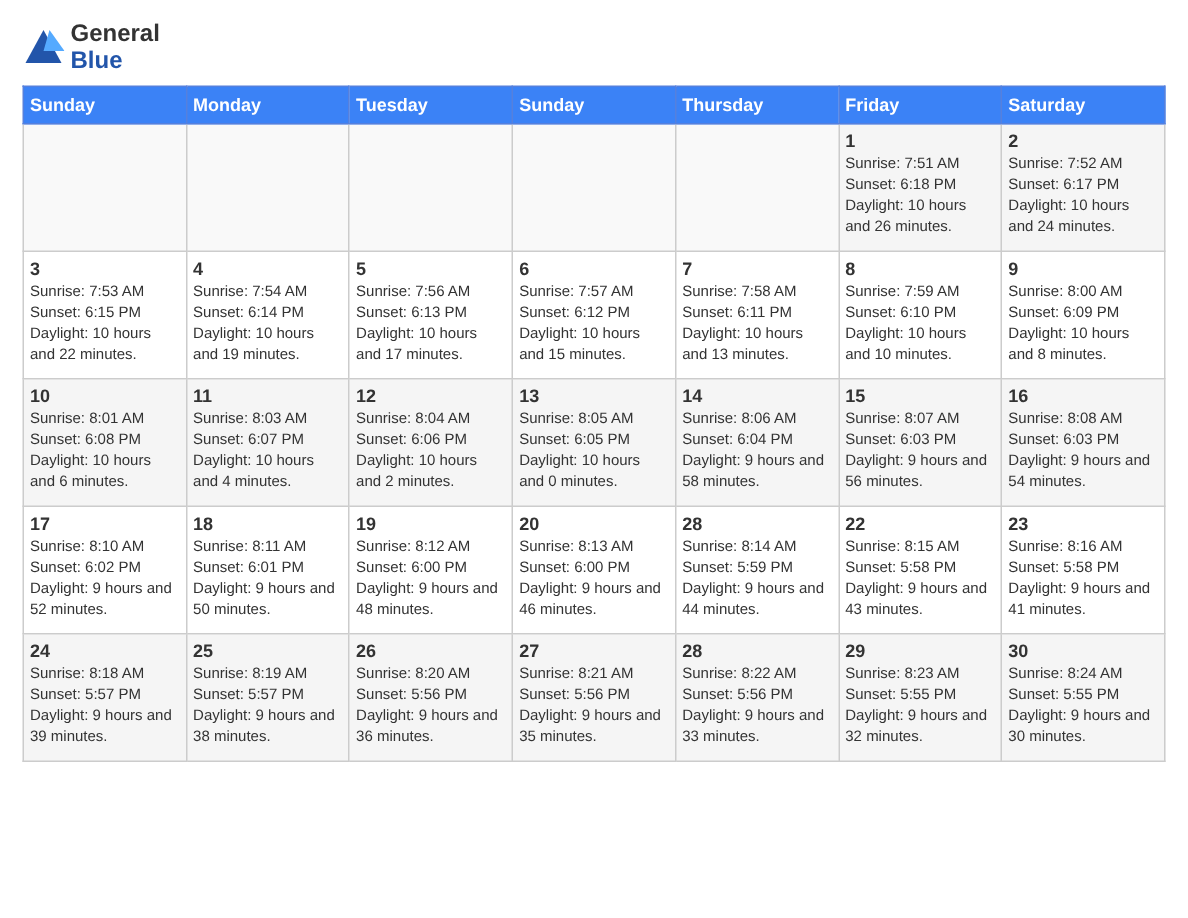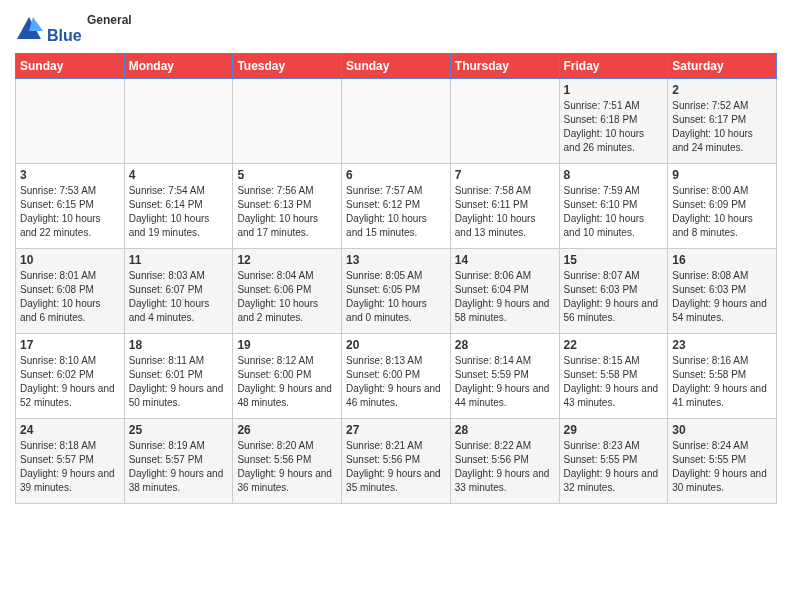--- a/index.html
+++ b/index.html
@@ -20,24 +20,23 @@
       display: flex;
       align-items: center;
       margin-top: 4px;
     }
     .logo-text {
       display: flex;
       flex-direction: column;
       line-height: 1.1;
     }
     .logo-general {
-      font-size: 12px;
+      font-size: 16px;
       font-weight: bold;
       color: #333;
-      margin-left: 40px;
     }
     .logo-blue {
       font-size: 16px;
       font-weight: bold;
       color: #2255aa;
     }
     .logo-icon {
       width: 28px;
       height: 28px;
       margin-right: 4px;
@@ -53,21 +52,21 @@
     .location {
       font-size: 14px;
       color: #555;
     }
     table {
       width: 100%;
       border-collapse: collapse;
       table-layout: fixed;
     }
     thead tr th {
-      background-color: #ef4444;
+      background-color: #3b82f6;
       color: #fff;
       font-size: 12px;
       padding: 5px 4px;
       text-align: left;
       border: 1px solid #5580dd;
     }
     tbody tr td {
       border: 1px solid #ccc;
       vertical-align: top;
       padding: 4px 4px;

